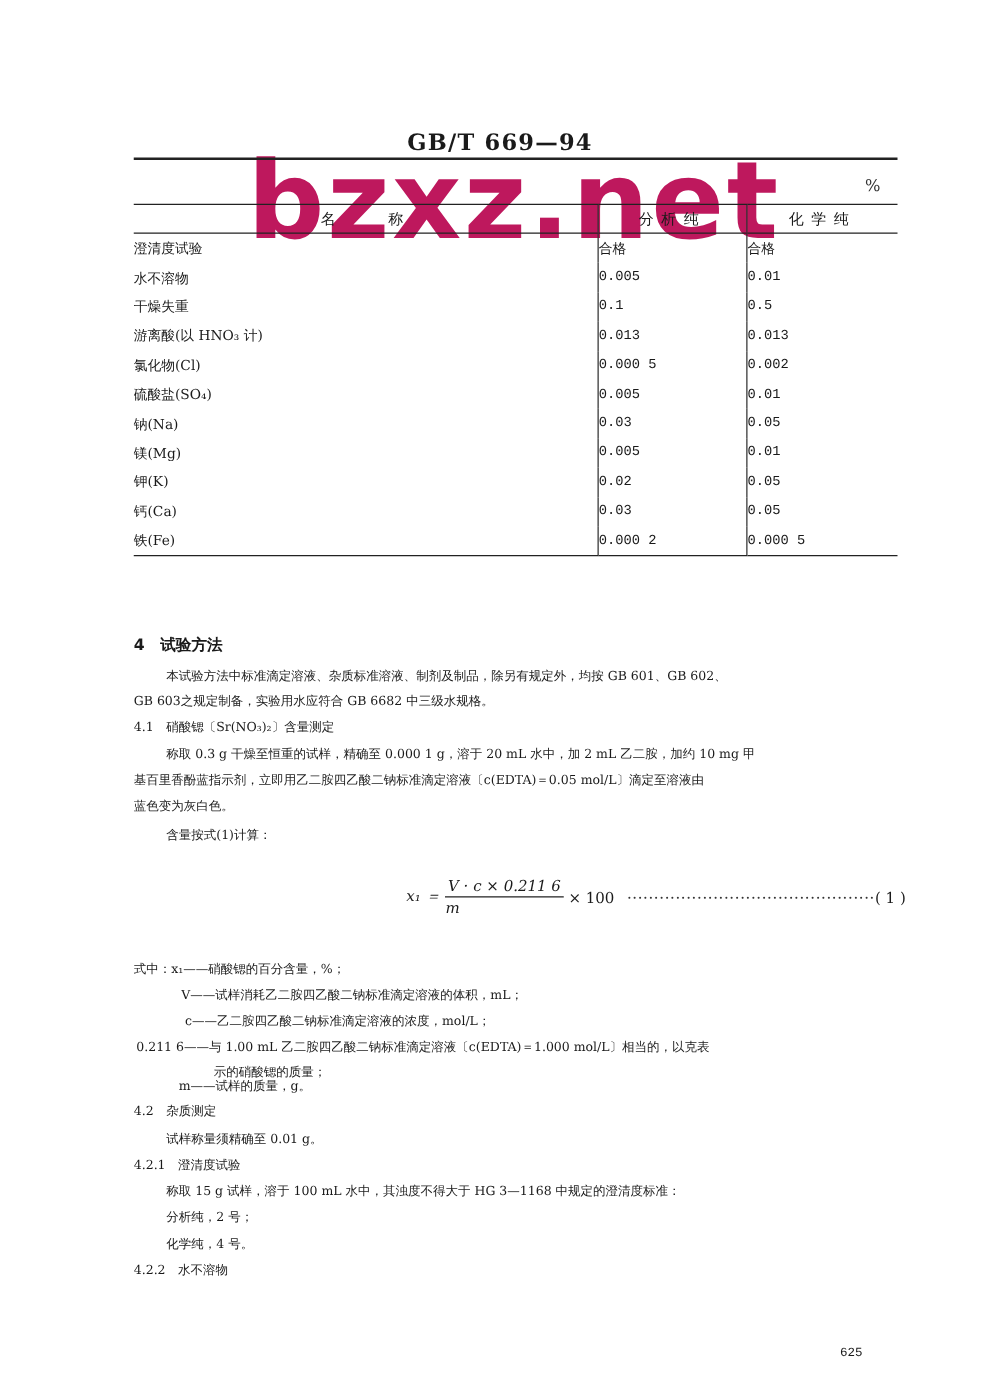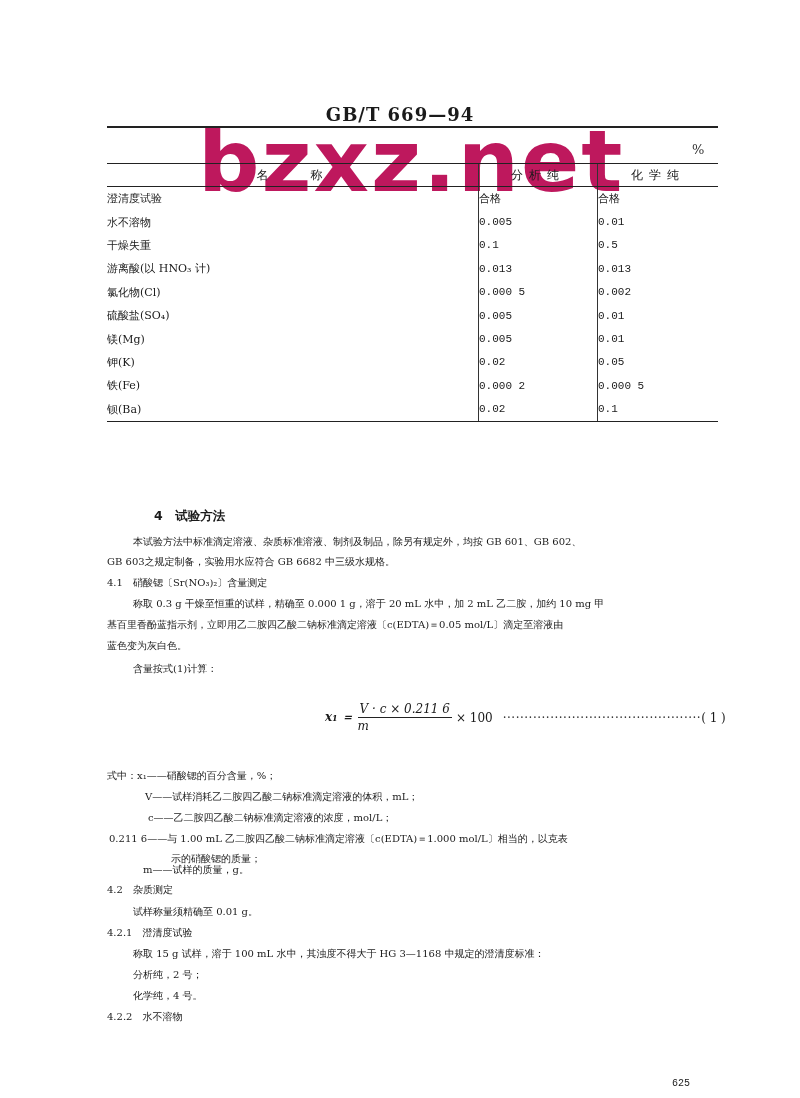--- a/index.html
+++ b/index.html
@@ -22,21 +22,21 @@
     position: absolute; left: 107px; top: 163px; width: 611px; border-collapse: collapse; z-index: 2;
     font-size: 11px;
   }
   table.spec th, table.spec td { padding: 0; height: 23.4px; }
   table.spec thead th { height: 22px; font-weight: normal; border-top: 1.5px solid #222; border-bottom: 1.5px solid #222; letter-spacing: 6px; font-size: 12px;}
   table.spec tbody tr:last-child td { border-bottom: 1.5px solid #222; }
   table.spec .c1 { width: 371px; }
   table.spec .c2 { width: 118px; border-left: 1px solid #333; }
   table.spec .c3 { width: 120px; border-left: 1px solid #333; }
   .text { position: absolute; font-size: 10px; line-height: 18px; z-index: 2; white-space: nowrap; }
-  .h-sec { font-family: "DejaVu Sans", "Liberation Sans", sans-serif; font-weight: bold; font-size: 12.5px; margin-left: 47px; }
+  .h-sec { font-family: "DejaVu Sans", "Liberation Sans", sans-serif; font-weight: bold; font-size: 12.5px; }
   .num { font-family: Liberation Mono, monospace; }
   .formula { position: absolute; left: 325px; top: 702px; z-index: 2; font-size: 12px; display: flex; align-items: center; }
   .frac { display: inline-flex; flex-direction: column; margin: 0 4px; }
   .frac .numr { border-bottom: 1px solid #222; padding: 0 2px 1px; font-style: italic; }
   .frac .den { font-style: italic; padding-top: 1px; }
   .dots { letter-spacing: 0.5px; margin-left: 10px; color:#333; }
   .page-num { position: absolute; left: 672px; top: 1038px; font-size: 10px; z-index: 2; margin-top: 40px; }
 </style>
 </head>
 <body>
@@ -81,54 +81,59 @@
         <td class="c1">氯化物(Cl)</td>
         <td class="c2 num">0.000 5</td>
         <td class="c3 num">0.002</td>
       </tr>
     <tr>
         <td class="c1">硫酸盐(SO₄)</td>
         <td class="c2 num">0.005</td>
         <td class="c3 num">0.01</td>
       </tr>
     <tr>
+        <td class="c1">钠(Na)</td>
+        <td class="c2 num">0.03</td>
+        <td class="c3 num">0.05</td>
+      </tr>
+    <tr>
         <td class="c1">镁(Mg)</td>
         <td class="c2 num">0.005</td>
         <td class="c3 num">0.01</td>
       </tr>
     <tr>
         <td class="c1">钾(K)</td>
         <td class="c2 num">0.02</td>
         <td class="c3 num">0.05</td>
       </tr>
     <tr>
+        <td class="c1">钙(Ca)</td>
+        <td class="c2 num">0.03</td>
+        <td class="c3 num">0.05</td>
+      </tr>
+    <tr>
         <td class="c1">铁(Fe)</td>
         <td class="c2 num">0.000 2</td>
         <td class="c3 num">0.000 5</td>
-      </tr>
-    <tr>
-        <td class="c1">钡(Ba)</td>
-        <td class="c2 num">0.02</td>
-        <td class="c3 num">0.1</td>
       </tr>
   </tbody>
 </table>
 
 <div class="text h-sec" style="left:107px; top:507px;">4　试验方法</div>
 <div class="text" style="left:133px; top:533px;">本试验方法中标准滴定溶液、杂质标准溶液、制剂及制品，除另有规定外，均按 GB 601、GB 602、</div>
 <div class="text" style="left:107px; top:553px;">GB 603之规定制备，实验用水应符合 GB 6682 中三级水规格。</div>
 
 <div class="text" style="left:107px; top:574px;">4.1　硝酸锶〔Sr(NO₃)₂〕含量测定</div>
 <div class="text" style="left:133px; top:595px;">称取 0.3 g 干燥至恒重的试样，精确至 0.000 1 g，溶于 20 mL 水中，加 2 mL 乙二胺，加约 10 mg 甲</div>
 <div class="text" style="left:107px; top:616px;">基百里香酚蓝指示剂，立即用乙二胺四乙酸二钠标准滴定溶液〔c(EDTA)＝0.05 mol/L〕滴定至溶液由</div>
 <div class="text" style="left:107px; top:637px;">蓝色变为灰白色。</div>
 <div class="text" style="left:133px; top:660px;">含量按式(1)计算：</div>
 
 <div class="formula">
-  <span style="font-style:italic;font-weight:bold;">x₁ ＝</span>
+  <span style="font-style:italic;">x₁ ＝</span>
   <span class="frac">
     <span class="numr">V · c × 0.211 6</span>
     <span class="den">m</span>
   </span>
   <span>× 100</span>
   <span class="dots">··············································</span>
   <span>( 1 )</span>
 </div>
 
 <div class="text" style="left:107px; top:767px;">式中：x₁——硝酸锶的百分含量，%；</div>

